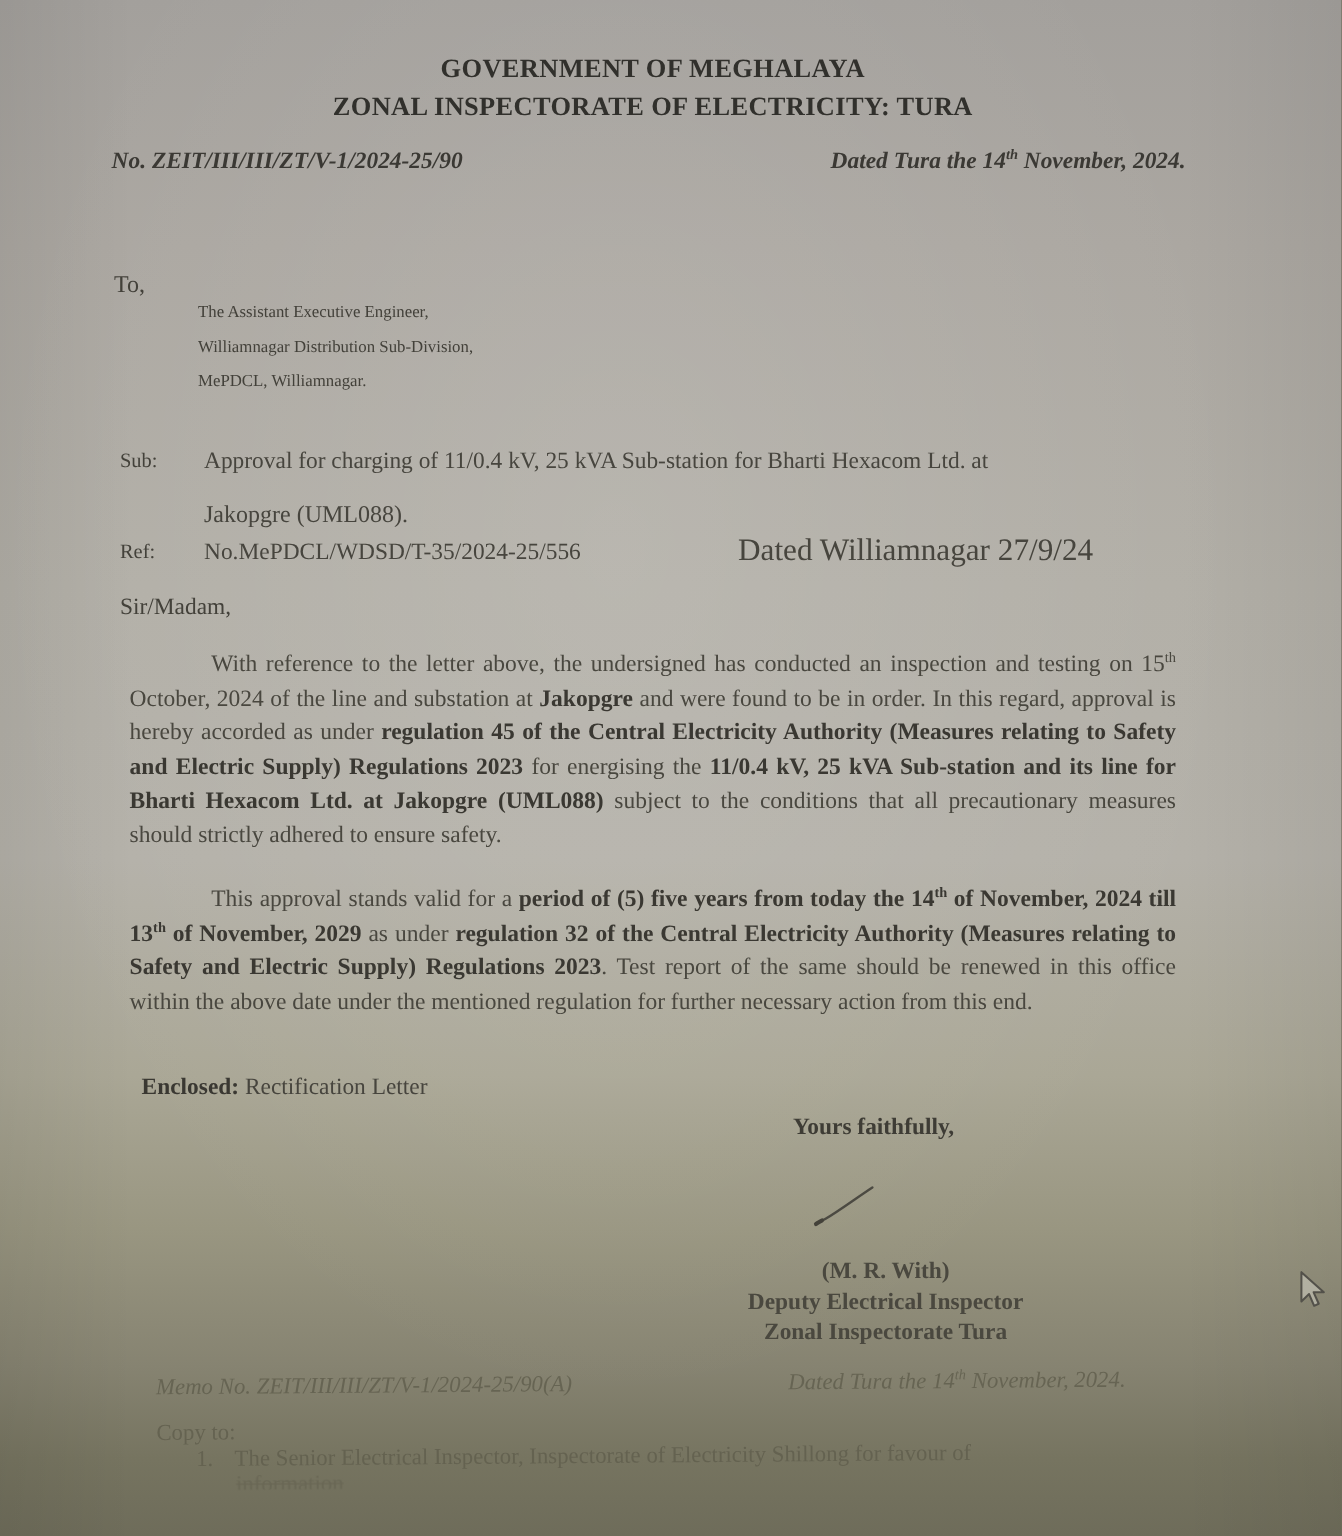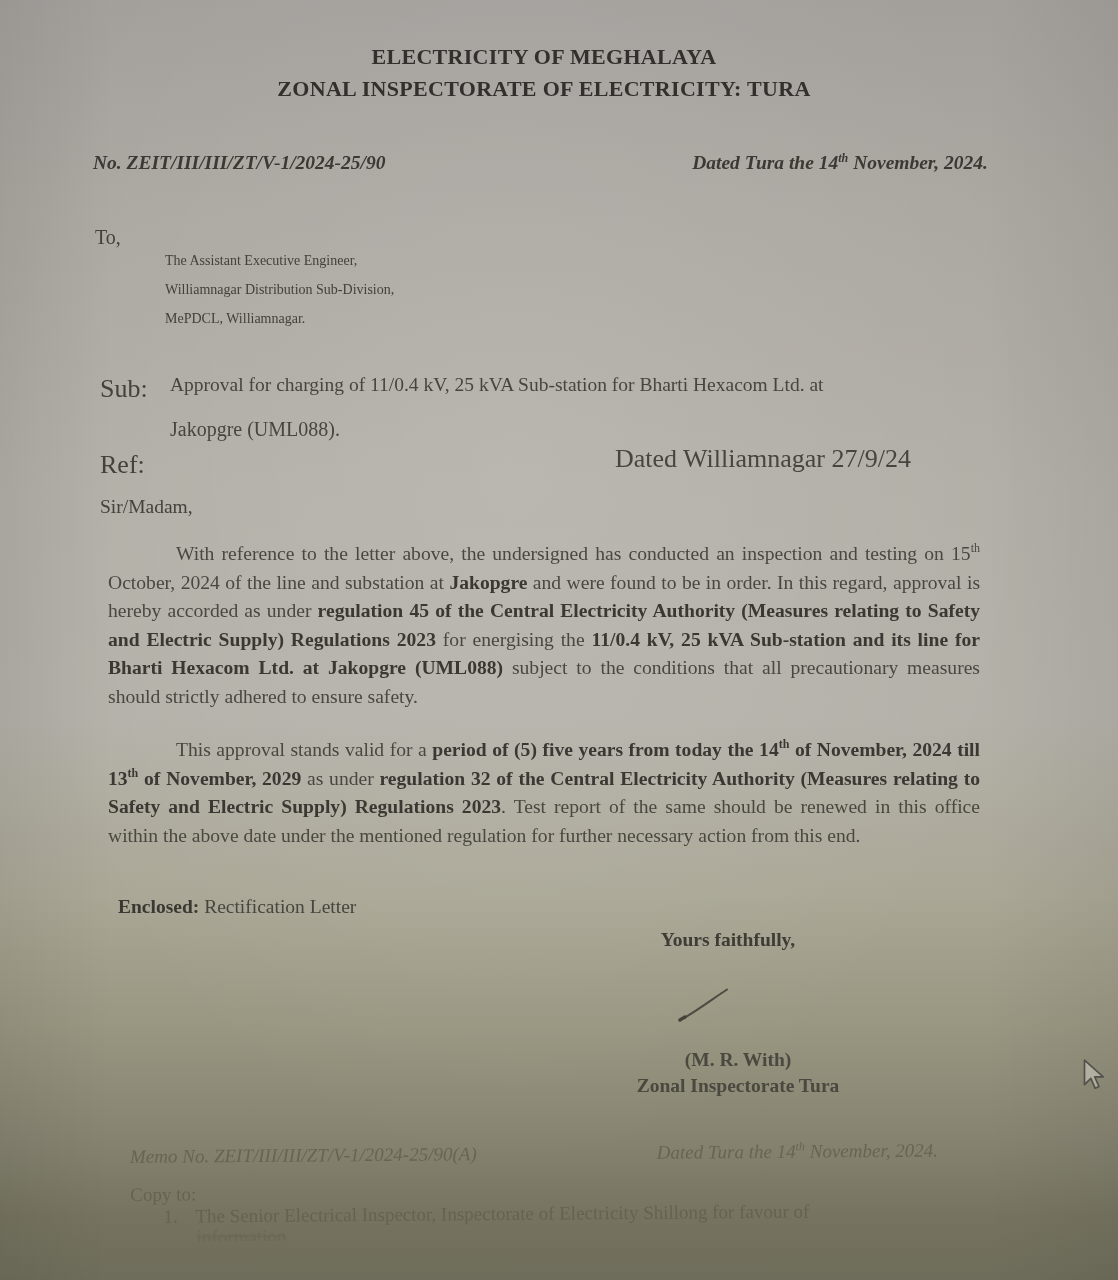--- a/index.html
+++ b/index.html
@@ -13,25 +13,25 @@
     font-family:"Liberation Serif","DejaVu Serif",serif;
     color:#47453e;
   }
   .abs{position:absolute;}
   .nowrap{white-space:nowrap;}
   .title{left:0;right:30px;text-align:center;font-weight:bold;font-size:22px;color:#31302c;letter-spacing:.3px;}
   #title1{top:44px;}
   #title2:{}
   #title2{top:76px;}
   .refrow{top:124px;left:93px;right:130px;display:flex;justify-content:space-between;
-          font-style:italic;font-weight:bold;font-size:19.5px;color:#3b3934;margin-top:28px;}
+          font-style:italic;font-weight:bold;font-size:19.5px;color:#3b3934;}
   #to{top:226px;left:95px;font-size:20px;}
   .addr{left:165px;font-size:14px;color:#43413a;}
   #addr1{top:253px;} #addr2{top:282px;} #addr3{top:311px;}
-  .lbl{font-size:26px;color:#43413a;}
+  .lbl{font-size:17px;color:#43413a;}
   #sub-label{top:374px;left:100px;}
   #sub1{top:374px;left:170px;font-size:19.5px;}
   #sub2{top:418px;left:170px;font-size:20px;}
   #ref-label{top:450px;left:100px;}
   #ref-no{top:450px;left:170px;font-size:19.5px;}
   #ref-date{top:444px;left:615px;font-size:26px;}
   #salutation{top:496px;left:100px;font-size:19.5px;}
   .para{left:108px;width:872px;font-size:19.6px;line-height:28.6px;text-align:justify;color:#49473f;text-indent:68px;}
   #para1{top:540px;}
   #para2{top:736px;}
@@ -51,57 +51,59 @@
   #copy-item .num{display:inline-block;width:32px;}
   #copy-cont{top:1227px;left:196px;font-size:19px;height:15px;overflow:hidden;
              opacity:.5;filter:blur(.4px);text-decoration:line-through;}
   #cursor{top:1058px;left:1080px;}
 </style>
 </head>
 <body>
 
 <div class="photo">
 
-  <div class="abs title" id="title1">ELECTRICITY OF MEGHALAYA</div>
+  <div class="abs title" id="title1">GOVERNMENT OF MEGHALAYA</div>
   <div class="abs title" id="title2">ZONAL INSPECTORATE OF ELECTRICITY: TURA</div>
 
   <div class="abs refrow">
     <span class="nowrap">No. ZEIT/III/III/ZT/V-1/2024-25/90</span>
     <span class="nowrap"><span>Dated Tura the 14</span><sup>th</sup><span> November, 2024.</span></span>
   </div>
 
   <div class="abs lbl" id="to">To,</div>
   <div class="abs addr nowrap" id="addr1">The Assistant Executive Engineer,</div>
   <div class="abs addr nowrap" id="addr2">Williamnagar Distribution Sub-Division,</div>
   <div class="abs addr nowrap" id="addr3">MePDCL, Williamnagar.</div>
 
   <div class="abs lbl" id="sub-label">Sub:</div>
   <div class="abs nowrap" id="sub1">Approval for charging of 11/0.4 kV, 25 kVA Sub-station for Bharti Hexacom Ltd. at</div>
   <div class="abs nowrap" id="sub2">Jakopgre (UML088).</div>
 
   <div class="abs lbl" id="ref-label">Ref:</div>
+  <div class="abs nowrap" id="ref-no">No.MePDCL/WDSD/T-35/2024-25/556</div>
   <div class="abs nowrap" id="ref-date">Dated Williamnagar 27/9/24</div>
 
   <div class="abs lbl" id="salutation">Sir/Madam,</div>
 
   <div class="abs para" id="para1"><span>With reference to the letter above, the undersigned has conducted an inspection and testing on 15</span><sup>th</sup><span> October, 2024 of the line and substation at </span><span class="b">Jakopgre</span><span> and were found to be in order. In this regard, approval is hereby accorded as under </span><span class="b">regulation 45 of the Central Electricity Authority (Measures relating to Safety and Electric Supply) Regulations 2023</span><span> for energising the </span><span class="b">11/0.4 kV, 25 kVA Sub-station and its line for Bharti Hexacom Ltd. at Jakopgre (UML088)</span><span> subject to the conditions that all precautionary measures should strictly adhered to ensure safety.</span></div>
 
   <div class="abs para" id="para2"><span>This approval stands valid for a </span><span class="b">period of (5) five years from today the 14</span><sup class="b">th</sup><span class="b"> of November, 2024 till 13</span><sup class="b">th</sup><span class="b"> of November, 2029</span><span> as under </span><span class="b">regulation 32 of the Central Electricity Authority (Measures relating to Safety and Electric Supply) Regulations 2023</span><span>. Test report of the same should be renewed in this office within the above date under the mentioned regulation for further necessary action from this end.</span></div>
 
   <div class="abs nowrap" id="enclosed"><span class="b">Enclosed:</span><span> Rectification Letter</span></div>
 
   <div class="abs" id="faithfully">Yours faithfully,</div>
 
   <svg class="abs" id="sig" width="56" height="38" viewBox="0 0 56 38">
     <path d="M5,33 C7,32.4 9,31.4 12,29.6 C24,22.5 38,12 51,3.5" fill="none" stroke="#4c4a42" stroke-width="2" stroke-linecap="round"></path>
     <path d="M4,34 C5.5,33 7,32.2 9,31" fill="none" stroke="#44423a" stroke-width="3.4" stroke-linecap="round"></path>
   </svg>
 
   <div class="abs" id="signatory">
     <div>(M. R. With)</div>
+    <div>Deputy Electrical Inspector</div>
     <div>Zonal Inspectorate Tura</div>
   </div>
 
   <div class="bottom">
     <div class="abs fade" id="memo-row">
       <span class="nowrap">Memo No. ZEIT/III/III/ZT/V-1/2024-25/90(A)</span>
       <span class="nowrap"><span>Dated Tura the 14</span><sup>th</sup><span> November, 2024.</span></span>
     </div>
     <div class="abs fade" id="copy-label">Copy to:</div>
     <div class="abs fade" id="copy-item"><span class="num">1.</span><span>The Senior Electrical Inspector, Inspectorate of Electricity Shillong for favour of</span></div>

